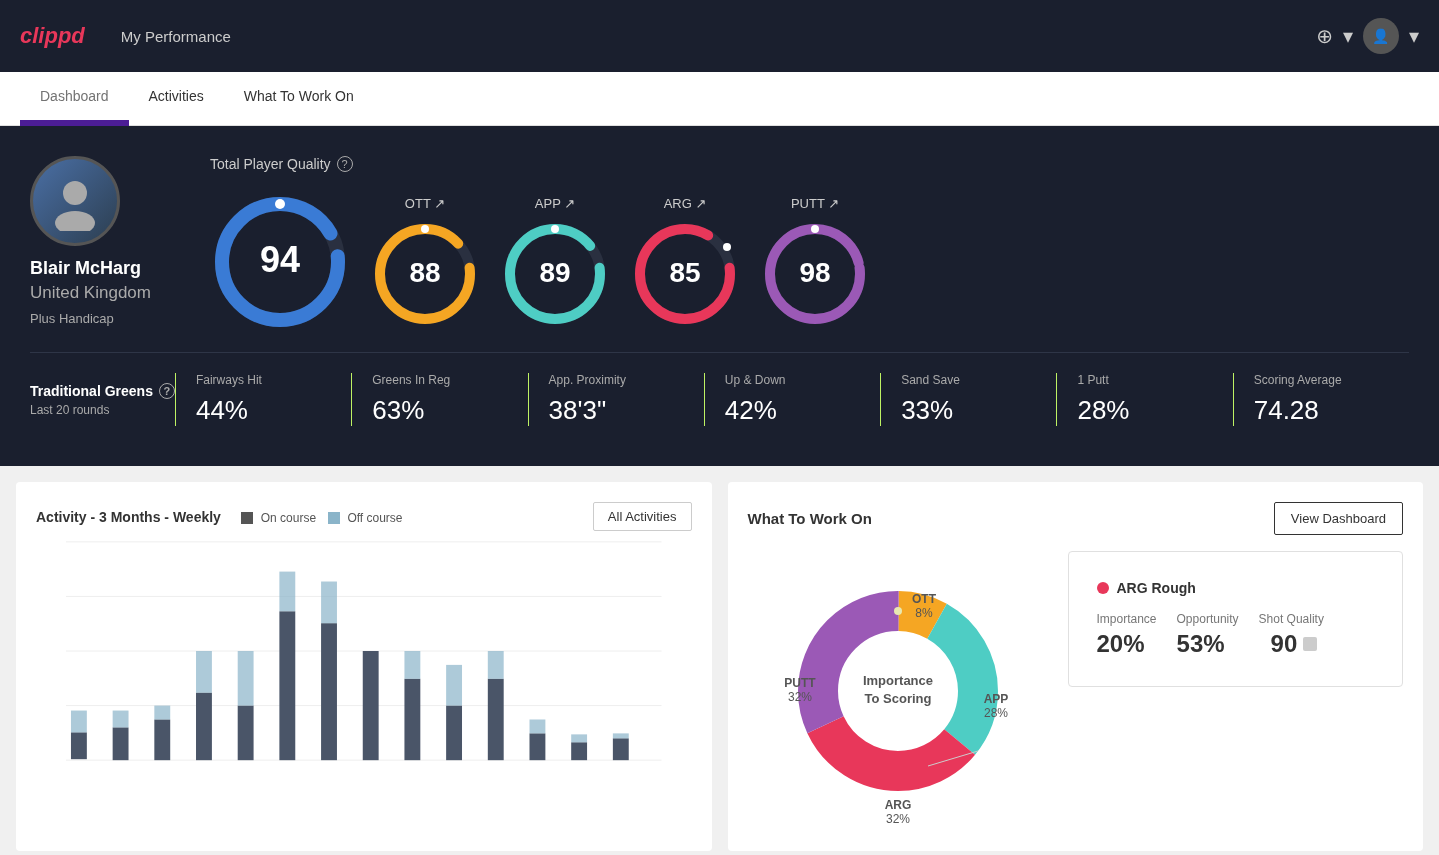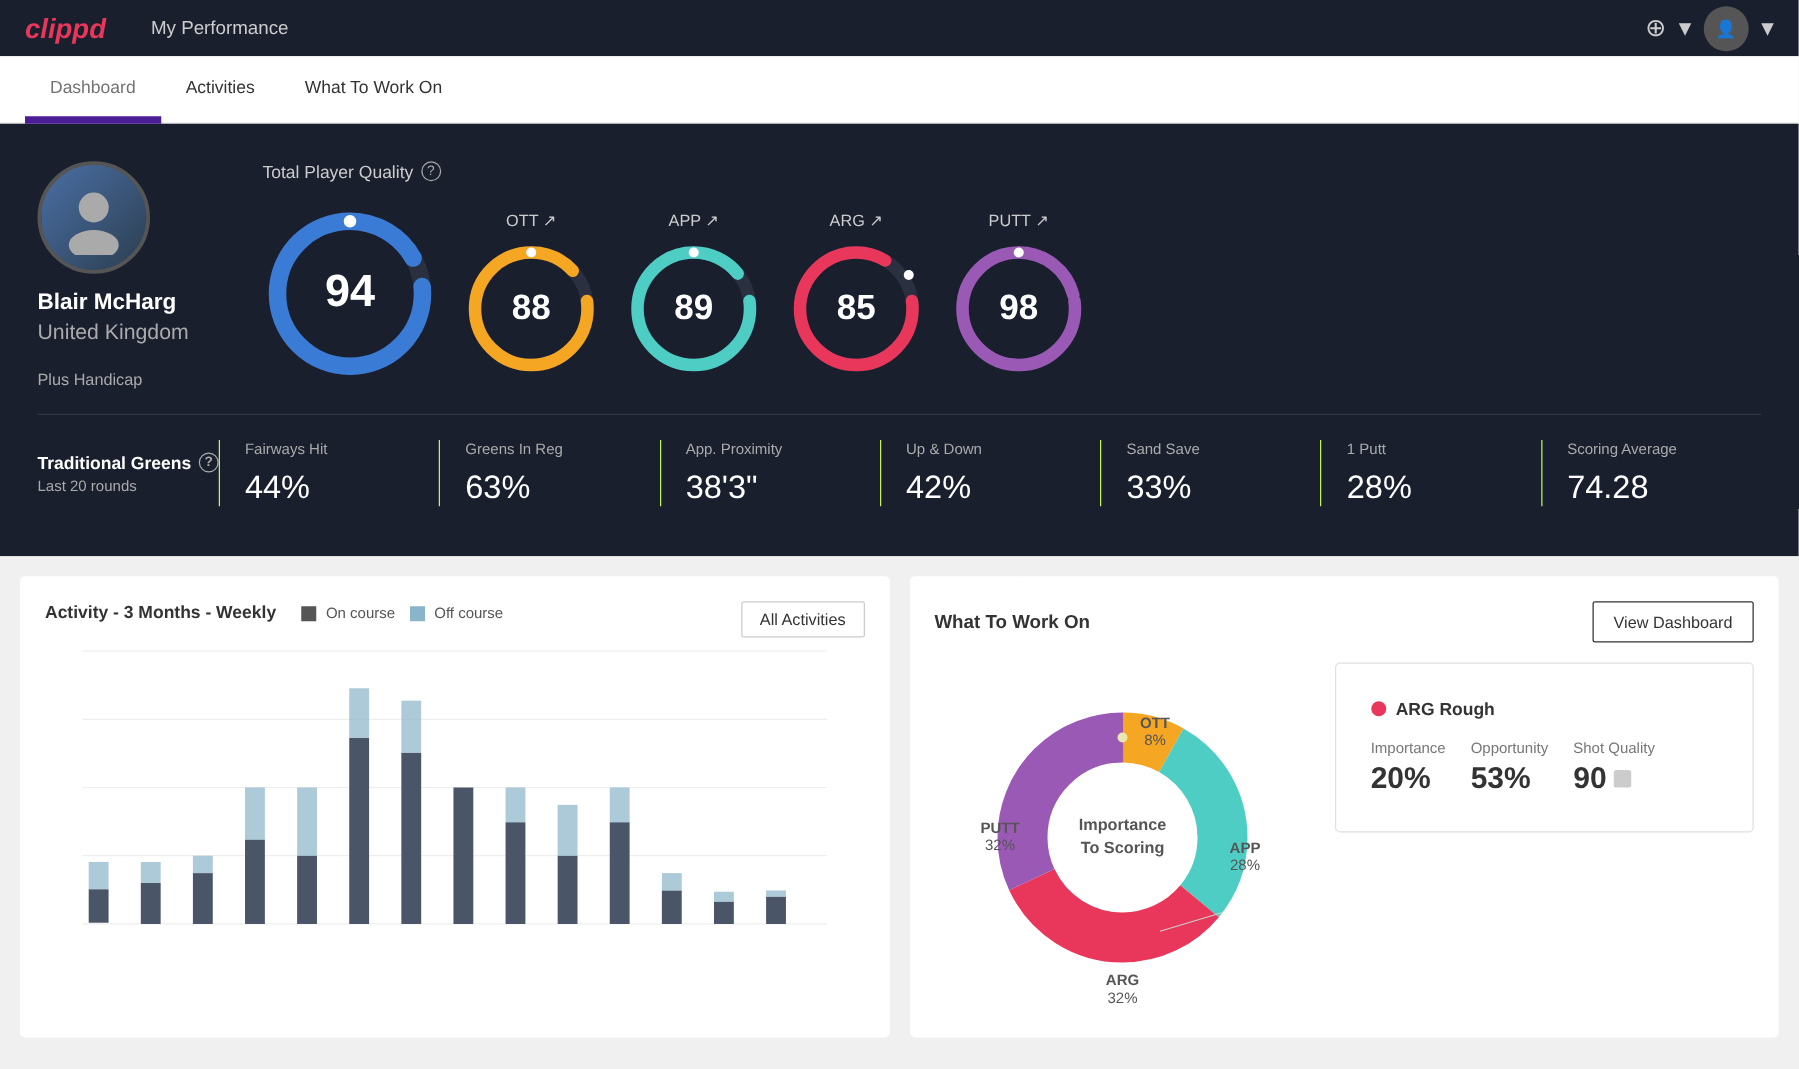--- a/index.html
+++ b/index.html
@@ -1,21 +1,21 @@
 <!DOCTYPE html>
 <html><head>
   <meta charset="utf-8">
   <style>
     * { box-sizing: border-box; margin: 0; padding: 0; }
     body { font-family: -apple-system, BlinkMacSystemFont, 'Segoe UI', sans-serif; background: #f0f0f0; color: #fff; }
 
     
     .header {
       background: #1a1f2e;
-      height: 45px;
+      height: 72px;
       display: flex;
       align-items: center;
       padding: 0 20px;
       justify-content: space-between;
     }
     .logo { color: #e8375a; font-size: 22px; font-weight: bold; font-style: italic; }
     .header-title { color: #ccc; font-size: 15px; margin-left: 20px; }
     .header-left { display: flex; align-items: center; gap: 16px; }
     .header-right { display: flex; align-items: center; gap: 10px; }
     .header-icon { color: #ccc; font-size: 20px; cursor: pointer; }
@@ -55,21 +55,21 @@
     .player-info { min-width: 150px; }
     .player-avatar {
       width: 90px; height: 90px; border-radius: 50%;
       background: linear-gradient(135deg, #4a6fa5, #2c3e50);
       overflow: hidden; display: flex; align-items: center;
       justify-content: center; font-size: 24px; border: 3px solid #555;
       margin-bottom: 12px;
     }
     .player-name { font-size: 18px; font-weight: bold; color: #fff; }
     .player-country { font-size: 17px; color: #aaa; margin-top: 4px; }
-    .player-handicap { font-size: 13px; color: #aaa; margin-top: 20px; }
+    .player-handicap { font-size: 13px; color: #aaa; margin-top: 8px; }
 
     .quality-section { flex: 1; }
     .quality-label { font-size: 14px; color: #ccc; margin-bottom: 20px; display: flex; align-items: center; gap: 6px; }
     .quality-label .info-icon { width: 16px; height: 16px; border-radius: 50%; border: 1px solid #aaa; display: inline-flex; align-items: center; justify-content: center; font-size: 11px; color: #aaa; }
     .gauges { display: flex; gap: 20px; align-items: center; }
 
     
     .gauge-wrap { display: flex; flex-direction: column; align-items: center; position: relative; }
     .gauge-label { font-size: 13px; color: #ccc; margin-bottom: 8px; display: flex; align-items: center; gap: 4px; }
 
@@ -93,21 +93,21 @@
       background: #f0f0f0;
     }
     .card {
       background: #fff;
       border-radius: 4px;
       padding: 20px;
       flex: 1;
     }
 
     
-    .chart-header { display: flex; justify-content: space-between; }
+    .chart-header { display: flex; align-items: center; justify-content: space-between; }
     .chart-title { font-size: 14px; font-weight: 600; color: #333; }
     .chart-legend { display: flex; gap: 16px; align-items: center; font-size: 12px; color: #555; }
     .chart-btn {
       border: 1px solid #ccc; background: #fff; padding: 6px 14px;
       font-size: 13px; color: #333; cursor: pointer; border-radius: 2px;
     }
 
     
     .wtw-header { display: flex; align-items: center; justify-content: space-between; margin-bottom: 16px; }
     .wtw-title { font-size: 15px; font-weight: 600; color: #333; }
@@ -395,21 +395,21 @@
           <div class="wtw-metric">
             <label>Importance</label>
             <div class="val">20%</div>
           </div>
           <div class="wtw-metric">
             <label>Opportunity</label>
             <div class="val">53%</div>
           </div>
           <div class="wtw-metric">
             <label>Shot Quality</label>
-            <div style="display:flex; align-items:center; gap:6px;">
+            <div style="display:flex; align-items:center; gap:6px;margin-left:12px;">
               <div class="val">90</div>
               <span style="display:inline-block;width:14px;height:14px;background:#ccc;border-radius:2px;"></span>
             </div>
           </div>
         </div>
       </div>
     </div>
   </div>
 </div>
 

